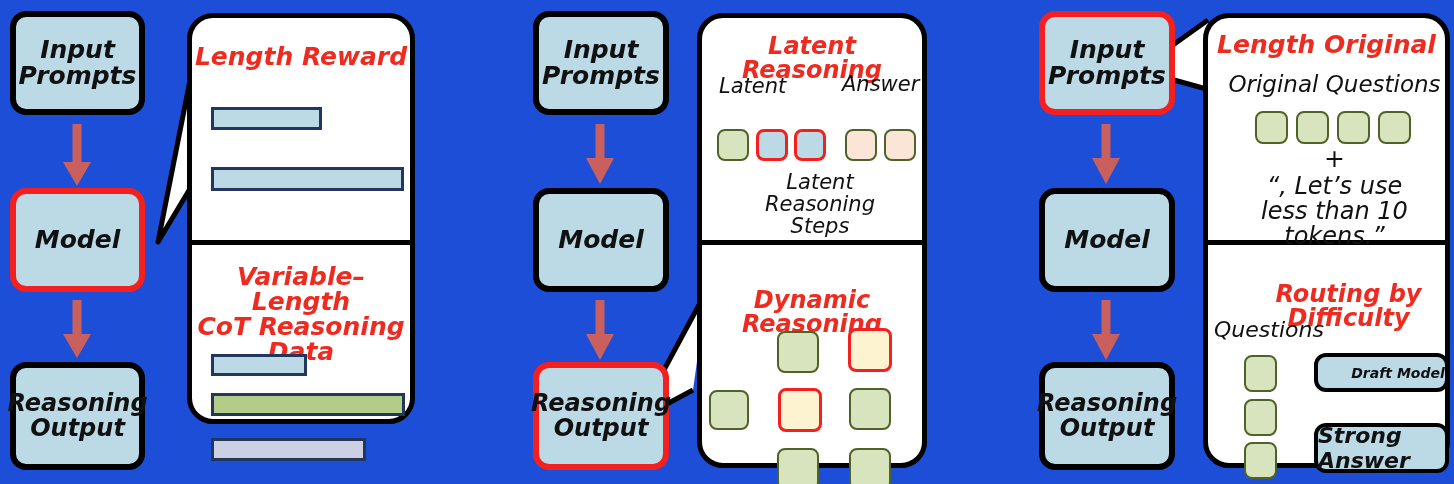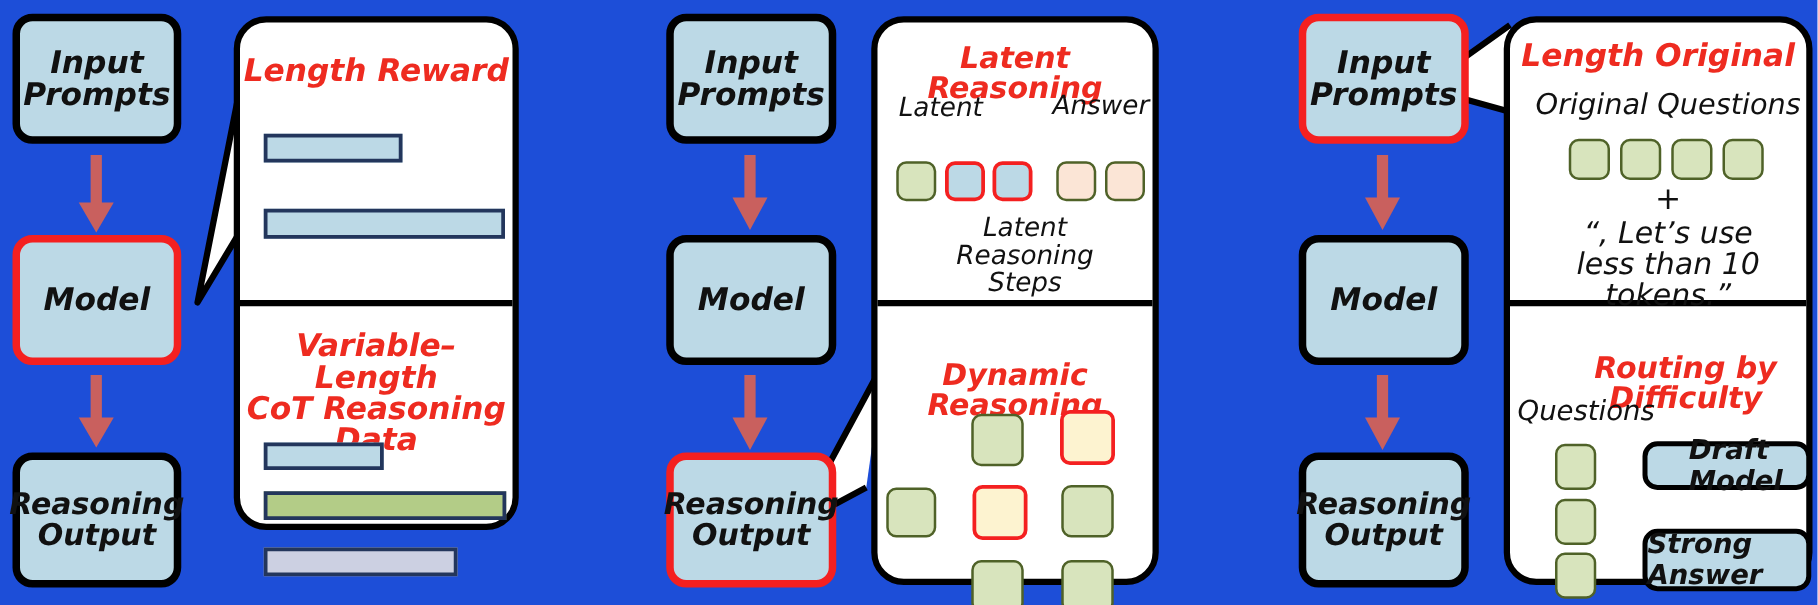--- a/index.html
+++ b/index.html
@@ -310,21 +310,21 @@
 less than 10 tokens.”</div>
 
       <div class="card-title" style="top:264px;font-size:24px;padding-left:44px;">Routing by Difficulty</div>
 
       <div class="lbl" style="left:6px;top:300px;font-size:22px;font-style:italic;">Questions</div>
 
       <div class="tok green" style="left:36px;top:337px;width:33px;height:37px;"></div>
       <div class="tok green" style="left:36px;top:381px;width:33px;height:37px;"></div>
       <div class="tok green" style="left:36px;top:424px;width:33px;height:37px;"></div>
 
-      <div class="chip" style="left:106px;top:335px;width:135px;height:39px;font-size:22px;padding-left:33px;">
+      <div class="chip" style="left:106px;top:335px;width:135px;height:39px;font-size:14px;padding-left:33px;">
         <span>Draft  Model</span>
       </div>
       <div class="chip" style="left:106px;top:405px;width:135px;height:50px;font-size:22px;">
         <span>Strong Answer</span>
       </div>
     </div>
   </div>
 
 </div>
 

